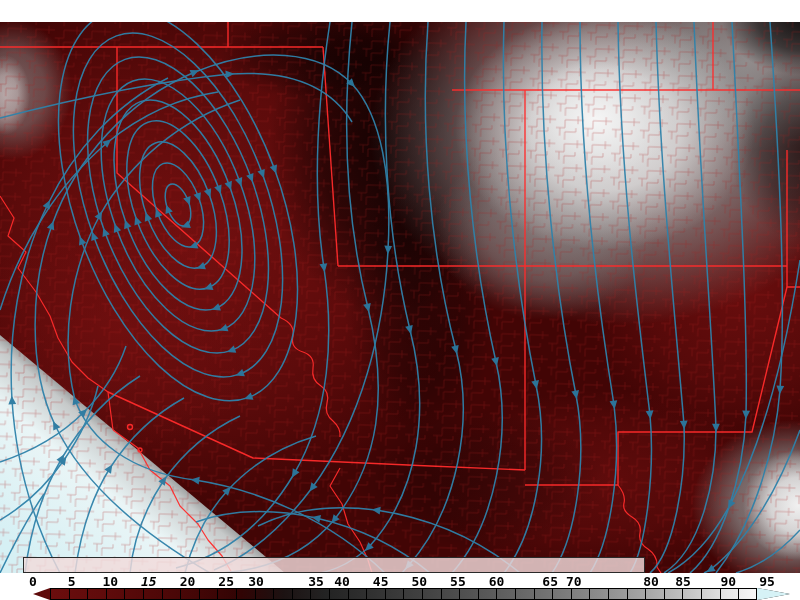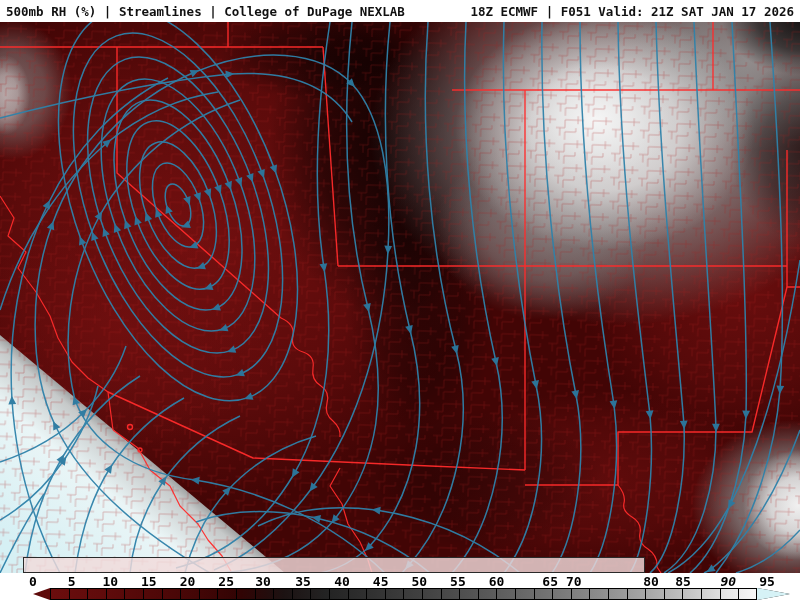--- a/index.html
+++ b/index.html
@@ -31,24 +31,20 @@
        border-right:17px solid #5e0a0a;}
   #cbR{position:absolute;left:757px;top:15px;width:0;height:0;
        border-top:6px solid transparent;border-bottom:6px solid transparent;
        border-left:33px solid #d6f2f6;filter:drop-shadow(0 0 0.5px #000);}
 </style>
 </head>
 <body>
 
 <div id="app">
 
-  <div id="hdr">
-    <span>500mb RH (%) | Streamlines | College of DuPage NEXLAB</span>
-    <span>18Z ECMWF | F051 Valid: 21Z SAT JAN 17 2026</span>
-  </div>
 
   <div id="mapwrap">
     <svg width="800" height="551" viewBox="0 22 800 551" xmlns="http://www.w3.org/2000/svg">
       <defs>
         <radialGradient id="softRed">
             <stop offset="0" stop-color="#7a1111" stop-opacity="1"></stop>
             <stop offset="0.6" stop-color="#6a0e0e" stop-opacity="0.75"></stop>
             <stop offset="1" stop-color="#6a0e0e" stop-opacity="0"></stop>
           </radialGradient>
         <radialGradient id="softK">
@@ -186,36 +182,36 @@
 
   <div id="attr">
     <span>© fore European Centre for Medium-Range Weather Forecasts (ECMWF)  This service is based on data and products of the (ECMWF)</span>
   </div>
 
   <div id="cbar">
     <div>
         <span class="cbtick" style="left: 33px;">0</span>
         <span class="cbtick" style="left: 71.63px;">5</span>
         <span class="cbtick" style="left: 110.26px;">10</span>
-        <span class="cbtick" style="left: 148.89px;">15</span>
+        <span class="cbtick" style="left: 148.89px; font-style: italic;">15</span>
         <span class="cbtick" style="left: 187.52px;">20</span>
         <span class="cbtick" style="left: 226.15px;">25</span>
-        <span class="cbtick" style="left: 263px;">30</span>
-        <span class="cbtick" style="left: 303px;">35</span>
+        <span class="cbtick" style="left: 256px;">30</span>
+        <span class="cbtick" style="left: 316px;">35</span>
         <span class="cbtick" style="left: 342.04px;">40</span>
         <span class="cbtick" style="left: 380.67px;">45</span>
         <span class="cbtick" style="left: 419.3px;">50</span>
         <span class="cbtick" style="left: 457.93px;">55</span>
         <span class="cbtick" style="left: 496.56px;">60</span>
         <span class="cbtick" style="left: 535.19px; margin-left: 15px;">65</span>
         <span class="cbtick" style="left: 573.82px;">70</span>
         <span class="cbtick" style="left: 585px; margin-top: 43px;">75</span>
         <span class="cbtick" style="left: 651.08px; text-align: right;">80</span>
         <span class="cbtick" style="left: 683px; text-align: right;">85</span>
-        <span class="cbtick" style="left: 728.34px; font-style: italic;">90</span>
+        <span class="cbtick" style="left: 728.34px;">90</span>
         <span class="cbtick" style="left: 766.97px;">95</span>
       </div>
     <div id="cbL"></div>
     <div id="cbbody"></div>
     <div id="cbR"></div>
   </div>
 
 </div>
 
 </body></html>

